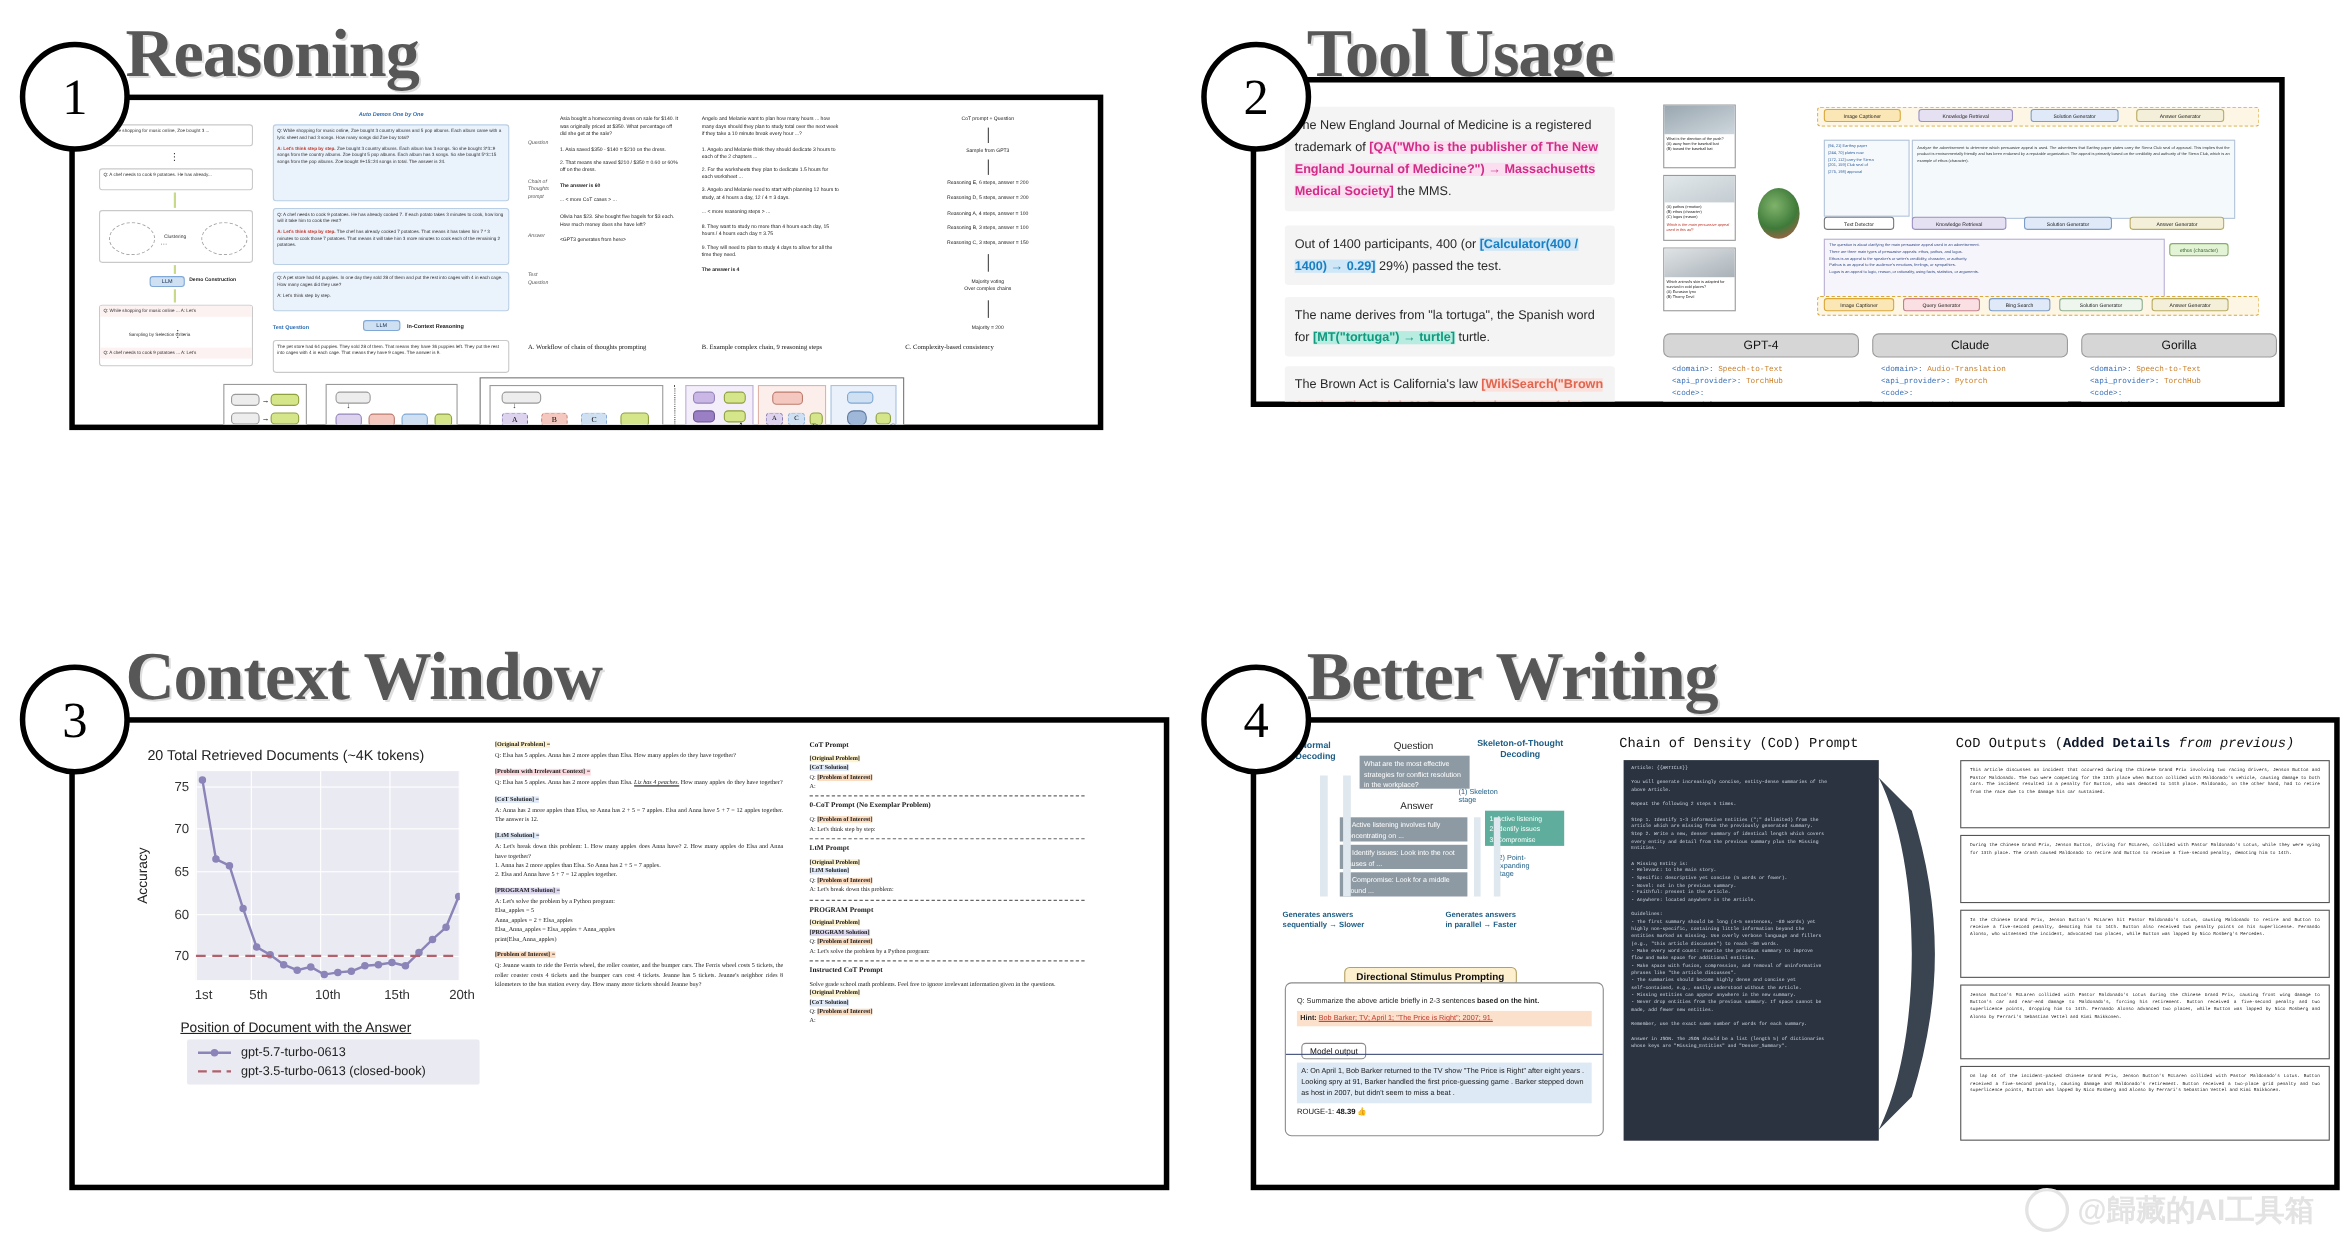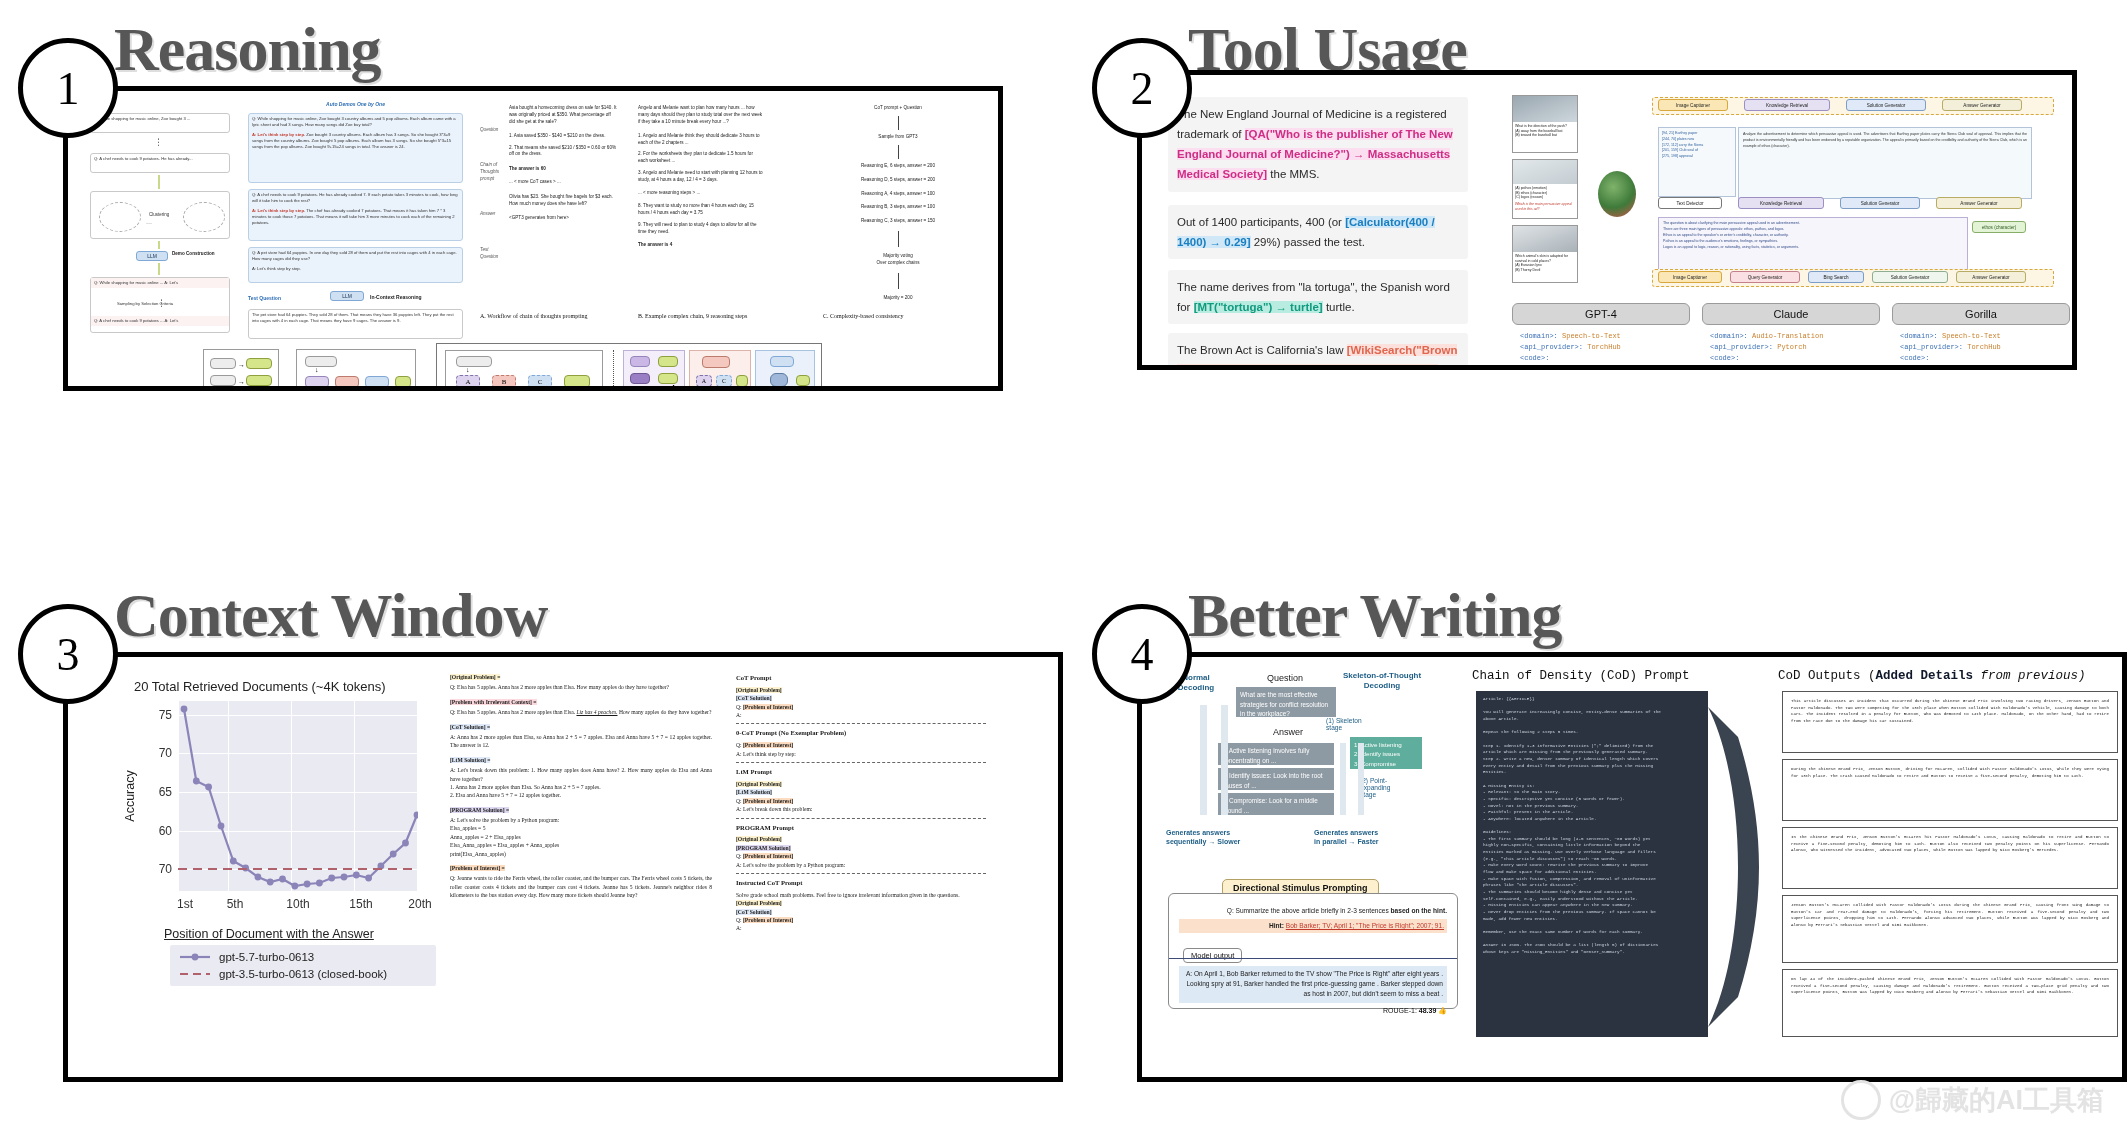--- a/index.html
+++ b/index.html
@@ -542,21 +542,21 @@
 
         <div style="position:absolute;left:36px;top:36px;width:14px;height:110px;border-left:7px solid #dfe8ee;border-right:7px solid #dfe8ee;"></div>
         <div style="position:absolute;left:176px;top:74px;width:12px;height:72px;border-left:6px solid #dfe8ee;border-right:6px solid #dfe8ee;"></div>
         <div class="bluetext" style="position:absolute;left:2px;top:160px;width:110px;font-size:7px;text-align:left;white-space:pre-line;">Generates answers
 sequentially → Slower</div>
         <div class="bluetext" style="position:absolute;left:150px;top:160px;width:118px;font-size:7px;text-align:left;white-space:pre-line;">Generates answers
 in parallel → Faster</div>
       </div>
 
       <div class="dsphdr" style="left:80px;top:222px;">Directional Stimulus Prompting</div>
-      <div class="dsp" style="left:26px;top:236px;width:290px;height:116px;text-align:right;">
+      <div class="dsp" style="left:26px;top:236px;width:290px;height:140px;">
         <div style="padding:12px 10px 4px 10px;">
           <div class="dspq"><span>Q: Summarize the above article briefly in 2-3 sentences </span><b>based on the hint.</b></div>
           <div class="dspq hintbar" style="margin-top:3px;"><b>Hint: </b><span class="ulr"></span><span class="ulr">Bob Barker; TV; April 1; "The Price is Right"; 2007; 91.</span></div>
         </div>
         <div class="mobtn" style="left:14px;top:54px;">Model output</div>
         <div style="position:absolute;left:0;right:0;top:64px;border-top:1px solid #3b4a77;"></div>
         <div style="position:absolute;left:10px;right:10px;top:72px;">
           <div class="outbar">A: On April 1, Bob Barker returned to the TV show "The Price is Right" after eight years . Looking spry at 91, Barker handled the first price-guessing game . Barker stepped down as host in 2007, but didn't seem to miss a beat .</div>
           <div style="font-size:7px;margin-top:4px;color:#111;"><span>ROUGE-1: </span><b>48.39</b> <span>👍</span></div>
         </div>

